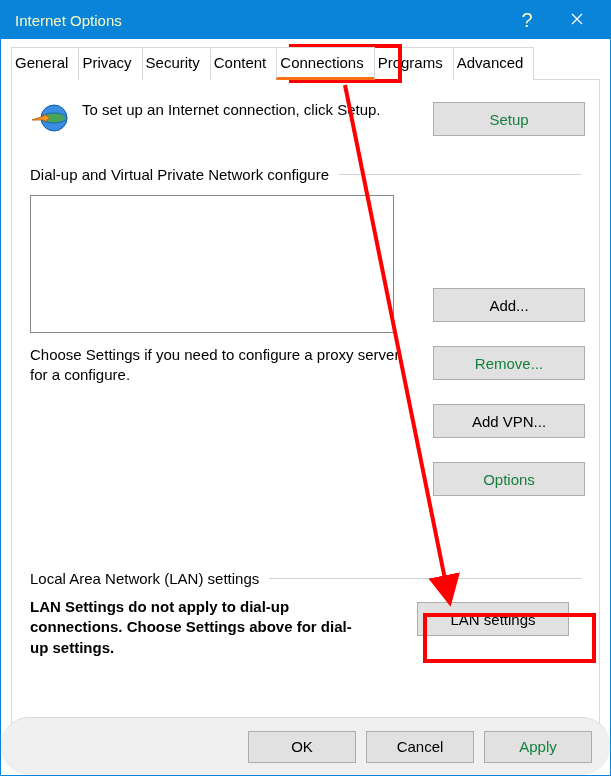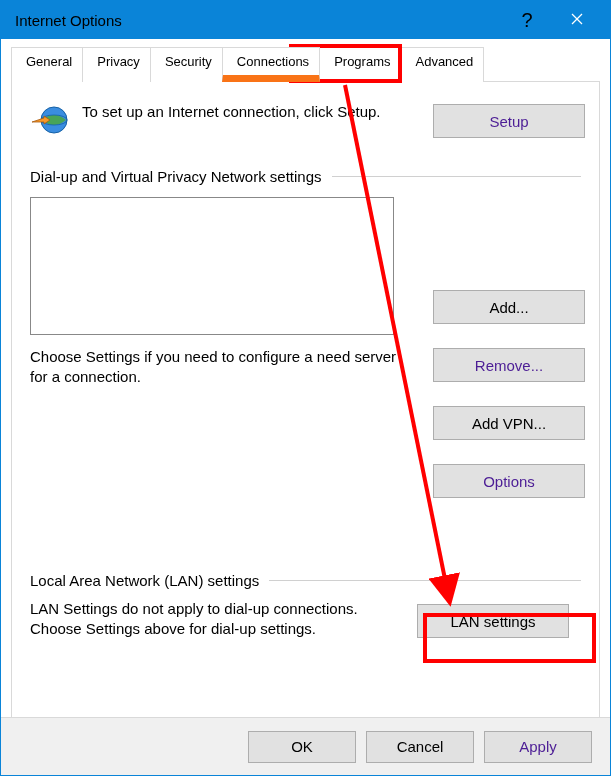--- a/index.html
+++ b/index.html
@@ -1,50 +1,50 @@
 <!DOCTYPE html>
 <html><head>
 <meta charset="utf-8">
 <style>
   * { box-sizing: border-box; font-family: "Segoe UI", Tahoma, sans-serif; }
   body { margin: 0; padding: 0; background: #fff; }
   .window { width: 611px; height: 776px; border: 1px solid #0a84d8; position: relative; background: #fff; }
-  .titlebar { height: 38px; background: #0a84d8; color: #000000; display: flex; align-items: center; padding: 0 8px 0 14px; font-size: 15px; }
+  .titlebar { height: 38px; background: #0a84d8; color: #fef9c3; display: flex; align-items: center; padding: 0 8px 0 14px; font-size: 15px; }
   .titlebar .title { flex: 1; }
   .tb-btn { width: 50px; height: 38px; display: flex; align-items: center; justify-content: center; font-size: 16px; }
   .help-icon { font-size: 20px; }
   .close-icon svg { width: 12px; height: 12px; }
 
   .tabstrip { margin: 7px 10px 0 10px; display: flex; border-bottom: 1px solid #d9d9d9; }
-  .tab { padding: 6px 10px 6px 14px; font-size: 13px; border: 1px solid #d9d9d9; border-bottom: none; background: #fff; margin-right: -1px; position: relative; top: 1px; cursor: pointer; }
-  .tab.active { background: #fff; border-bottom: 7px solid #f97316; z-index: 2; }
+  .tab { padding: 6px 10px 6px 3px; font-size: 15px; border: 1px solid #d9d9d9; border-bottom: none; background: #fff; margin-right: -1px; position: relative; top: 1px; cursor: pointer; }
+  .tab.active { background: #fff; border-bottom: 3px solid #f97316; z-index: 2; }
 
   .panel { margin: 0 10px; padding: 14px 18px 0 18px; border: 1px solid #d9d9d9; border-top: none; height: 658px; position: relative; }
 
   .row { display: flex; align-items: flex-start; gap: 12px; }
   .intro-text { flex: 1; font-size: 15px; line-height: 1.35; }
   .globe { width: 40px; height: 40px; flex-shrink: 0; position: relative; }
 
   .section-title { display: flex; align-items: center; margin-top: 26px; font-size: 15px; gap: 10px; }
   .section-title .line { flex: 1; height: 1px; background: #d0d0d0; }
 
   .listbox { width: 364px; height: 138px; border: 1px solid #888; background: #fff; margin-top: 12px; }
 
   .side-buttons { position: absolute; right: 14px; top: 208px; display: flex; flex-direction: column; gap: 24px; }
   .btn { width: 152px; height: 34px; background: #e1e1e1; border: 1px solid #adadad; font-size: 15px; display: flex; align-items: center; justify-content: center; cursor: pointer; }
-  .btn.disabled { color: #4c1d95; cursor: default; text-align: right; }
+  .btn.disabled { color: #15803d; cursor: default; text-align: right; }
   .btn-setup { position: absolute; right: 14px; top: 22px; }
 
   .desc { font-size: 15px; margin-top: 12px; width: 370px; line-height: 1.35; }
 
   .lan-section { position: absolute; left: 18px; right: 18px; top: 490px; }
-  .lan-desc { font-size: 15px; line-height: 1.35; width: 330px; margin-top: 10px; }
+  .lan-desc { font-size: 15px; line-height: 1.35; width: 330px; margin-top: 10px; font-weight: bold; }
   .lan-btn { position: absolute; right: 12px; top: 32px; }
 
-  .bottom-bar { position: absolute; left: 0; right: 0; bottom: 0; height: 58px; border-top: 1px solid #d9d9d9; background: #f0f0f0; display: flex; justify-content: flex-end; align-items: center; gap: 10px; padding-right: 18px; }
+  .bottom-bar { position: absolute; left: 0; right: 0; bottom: 0; height: 58px; border-top: 1px solid #d9d9d9; background: #f0f0f0; display: flex; justify-content: flex-end; align-items: center; gap: 10px; padding-right: 18px; border-radius: 28px; }
   .bottom-bar .btn { width: 108px; height: 32px; }
 
   
   .red-box { position: absolute; border: 4px solid #ff0000; pointer-events: none; }
   .box-connections { left: 288px; top: 43px; width: 113px; height: 39px; }
   .box-lan { left: 422px; top: 612px; width: 173px; height: 50px; }
   .arrow-svg { position: absolute; left: 0; top: 0; pointer-events: none; }
 </style>
 </head>
 <body>
@@ -63,20 +63,21 @@
             <line x1="11" y1="1" x2="1" y2="11" stroke="#fff" stroke-width="1.3"></line>
           </svg>
       </span>
     </div>
   </div>
 
   <div class="tabstrip">
     <div class="tab">General</div>
     <div class="tab">Privacy</div>
     <div class="tab">Security</div>
+    <div class="tab">Content</div>
     <div class="tab active">Connections</div>
     <div class="tab">Programs</div>
     <div class="tab">Advanced</div>
   </div>
 
   <div class="panel">
 
     <div class="row" style="margin-top:6px;">
       <div class="globe">
         <svg viewBox="0 0 40 40">
@@ -84,34 +85,34 @@
           <path d="M12 18 Q24 8 36 18 Q24 28 12 18" fill="#4aa64a" opacity="0.9"></path>
           <ellipse cx="24" cy="18" rx="13" ry="5" fill="none" stroke="#1561a6" stroke-width="0.8"></ellipse>
           <path d="M2 20 L14 16 L14 14 L20 18 L14 22 L14 20 Z" fill="#f89828" stroke="#a85a10" stroke-width="0.8"></path>
         </svg>
       </div>
       <div class="intro-text">To set up an Internet connection, click Setup.</div>
     </div>
     <div class="btn btn-setup disabled">Setup</div>
 
     <div class="section-title">
-      <span>Dial-up and Virtual Privacy Network settings</span>
+      <span>Dial-up and Virtual Private Network configure</span>
       <div class="line"></div>
     </div>
 
     <div class="listbox"></div>
 
     <div class="side-buttons">
       <div class="btn">Add...</div>
       <div class="btn disabled">Remove...</div>
       <div class="btn">Add VPN...</div>
       <div class="btn disabled">Options</div>
     </div>
 
-    <div class="desc">Choose Settings if you need to configure a need server for a connection.</div>
+    <div class="desc">Choose Settings if you need to configure a proxy server for a configure.</div>
 
     <div class="lan-section">
       <div class="section-title" style="margin-top:0;">
         <span>Local Area Network (LAN) settings</span>
         <div class="line"></div>
       </div>
       <div class="lan-desc">LAN Settings do not apply to dial-up connections. Choose Settings above for dial-up settings.</div>
       <div class="btn lan-btn">LAN settings</div>
     </div>
 

